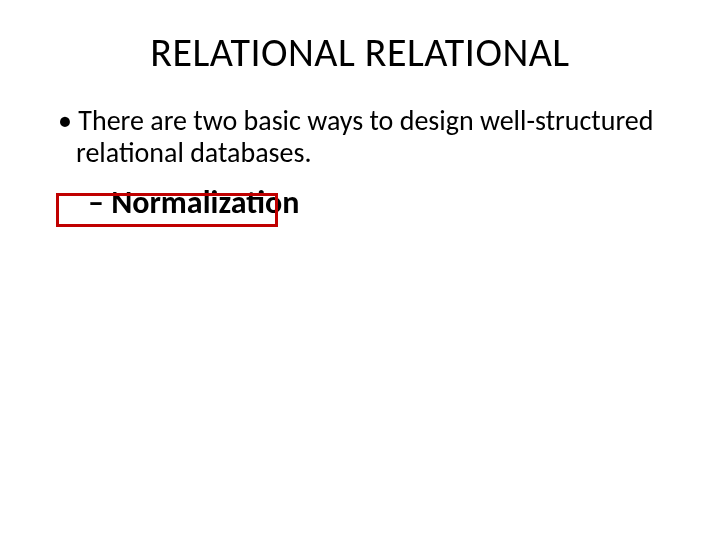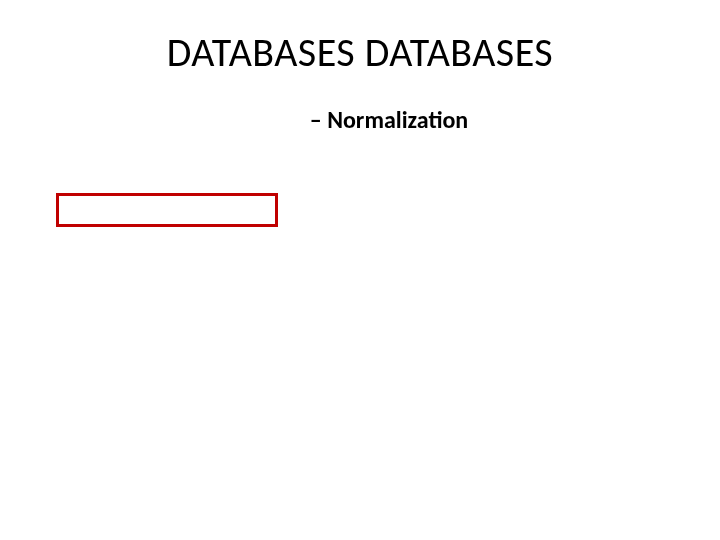--- a/index.html
+++ b/index.html
@@ -2,27 +2,28 @@
 <html><head>
 <meta charset="utf-8">
 <style>
   * { margin: 0; padding: 0; box-sizing: border-box; }
   html, body { width: 720px; height: 540px; background: #fff; font-family: Calibri, "Segoe UI", Arial, sans-serif; color: #000; }
   .slide { width: 720px; height: 540px; position: relative; padding: 20px 30px; }
   .title { font-size: 40px; font-weight: 400; text-align: center; margin-top: 8px; margin-bottom: 28px; letter-spacing: 0.5px; }
   .bullet-l1 { font-size: 28px; line-height: 1.15; margin-left: 28px; text-indent: -18px; padding-left: 18px; margin-bottom: 14px; }
   .bullet-l1::before { content: "• "; }
   .sub-list { margin-left: 58px; }
-  .bullet-l2 { font-size: 24px; line-height: 1.25; text-indent: -16px; padding-left: 16px; text-align: center; }
+  .bullet-l2 { font-size: 32px; line-height: 1.25; text-indent: -16px; padding-left: 16px; }
   .bullet-l2::before { content: "– "; }
   .bold { font-weight: 700; }
   .highlight-box { position: absolute; border: 3px solid #c00000; left: 56px; top: 193px; width: 222px; height: 34px; pointer-events: none; }
 </style>
 </head>
 <body>
 
 <div class="slide">
-  <h1 class="title">DATABASES DATABASES</h1>
+  <h1 class="title">RELATIONAL RELATIONAL</h1>
+  <p class="bullet-l1">There are two basic ways to design well-structured relational databases.</p>
   <div class="sub-list">
     <p class="bullet-l2 bold">Normalization</p>
   </div>
   <div class="highlight-box"></div>
 </div>
 
 </body></html>

